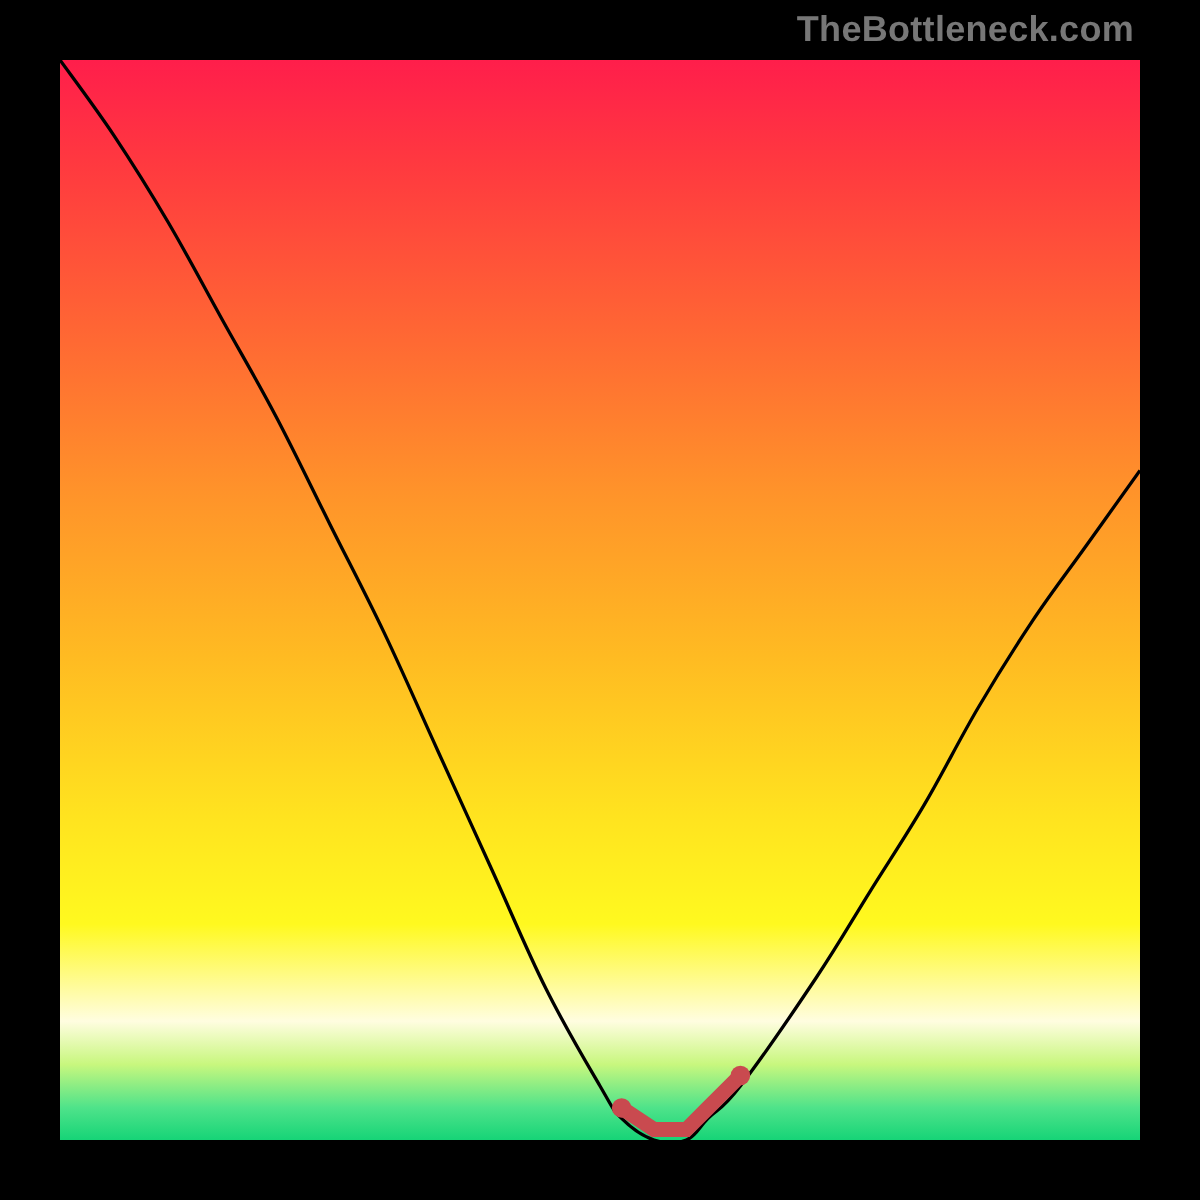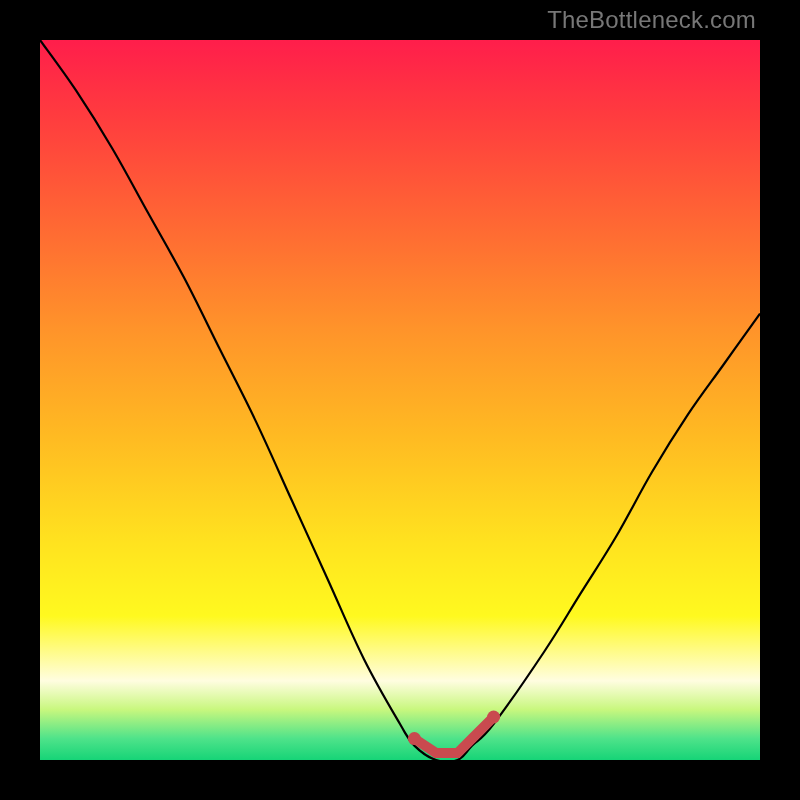--- a/index.html
+++ b/index.html
@@ -48,21 +48,21 @@
     left: 0; top: 0;
     width: 720px;
     height: 720px;
   }
   .watermark {
     position: absolute;
     top: 6px;
     right: 44px;
     color: #777;
     font-size: 24px;
-    font-weight: 400;
+    font-weight: 700;
     letter-spacing: 0.2px;
     user-select: none;
   }
 </style>
 </head>
 <body>
 
 <div class="stage">
 
   <div class="watermark">TheBottleneck.com</div>

